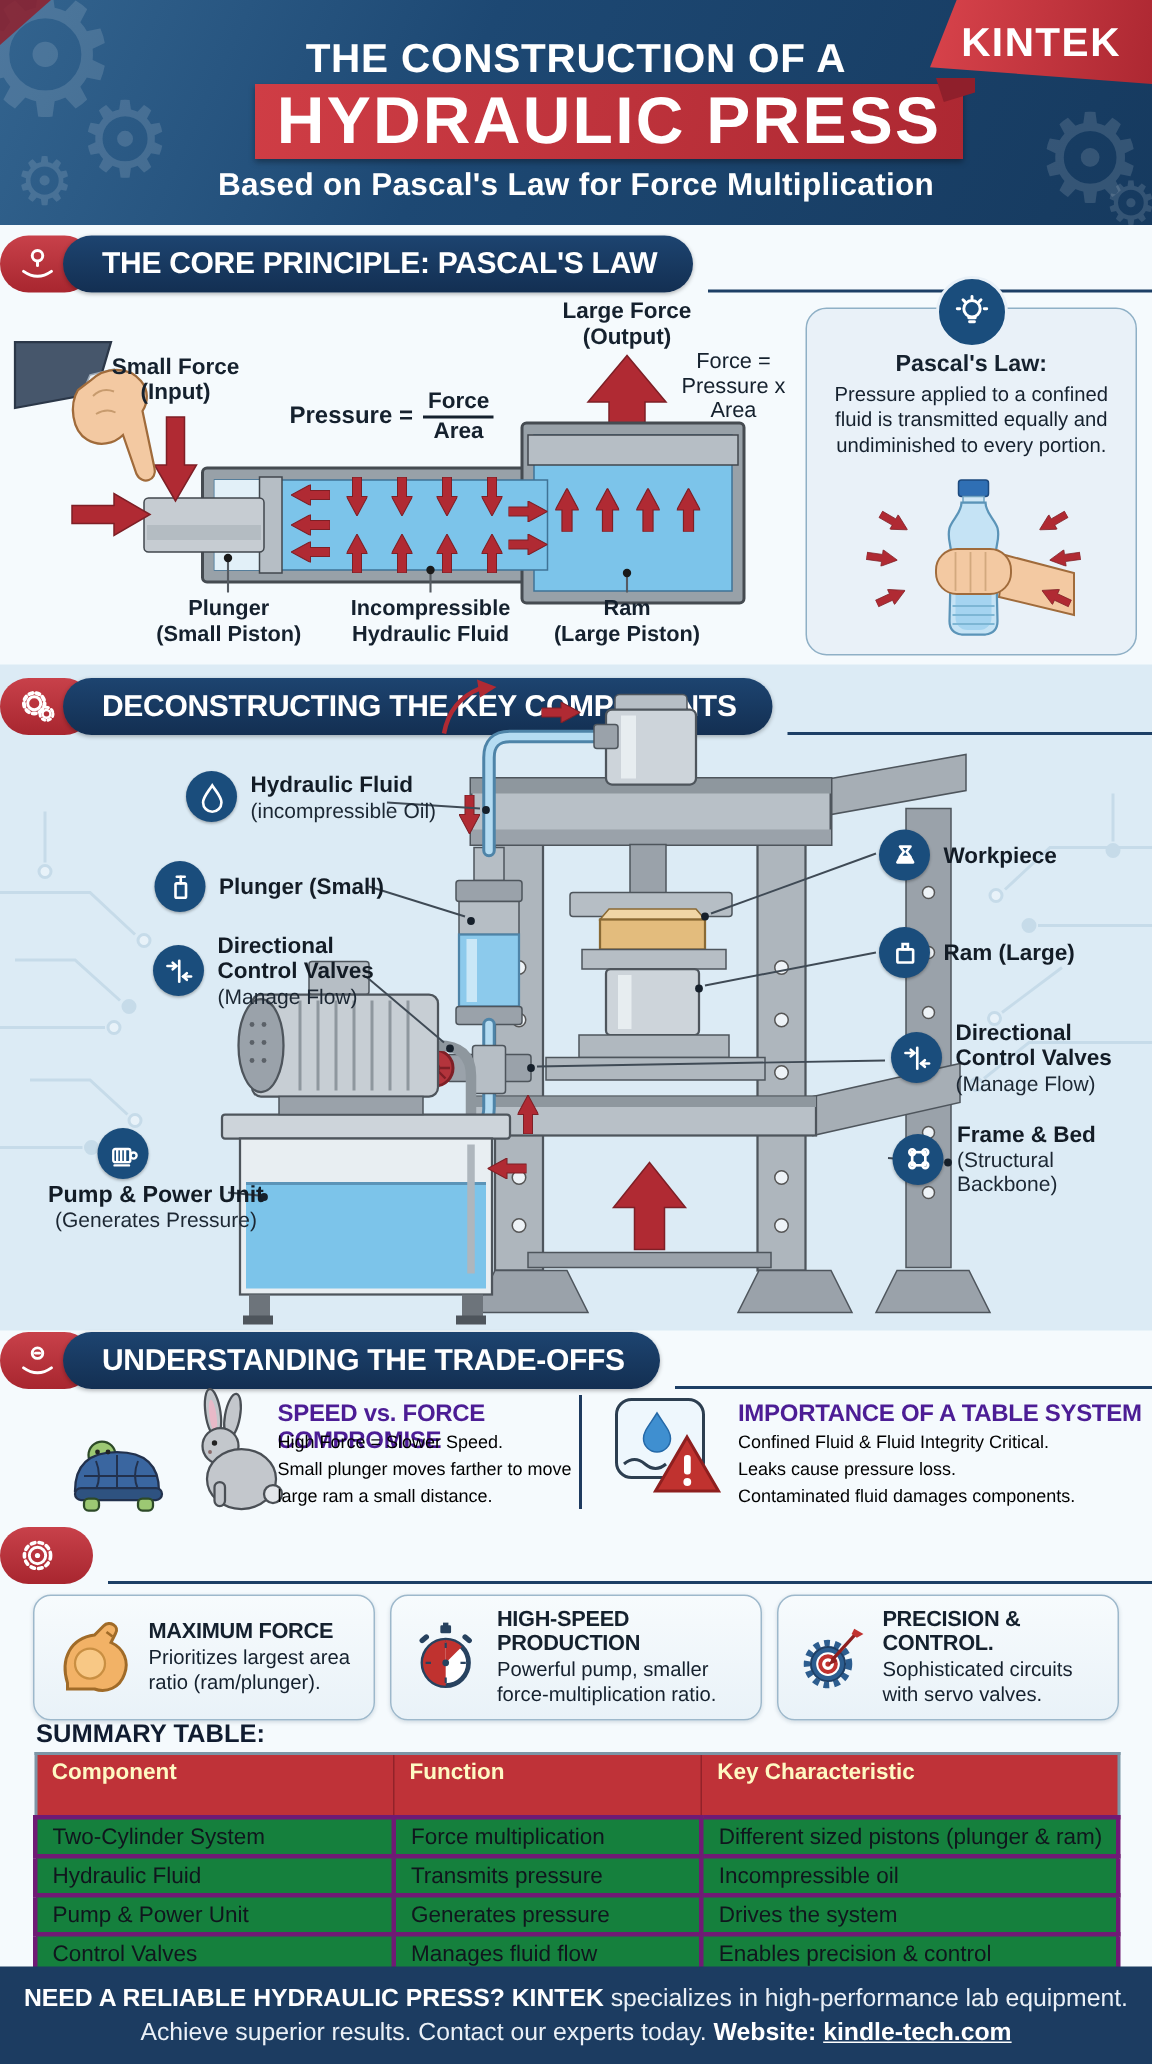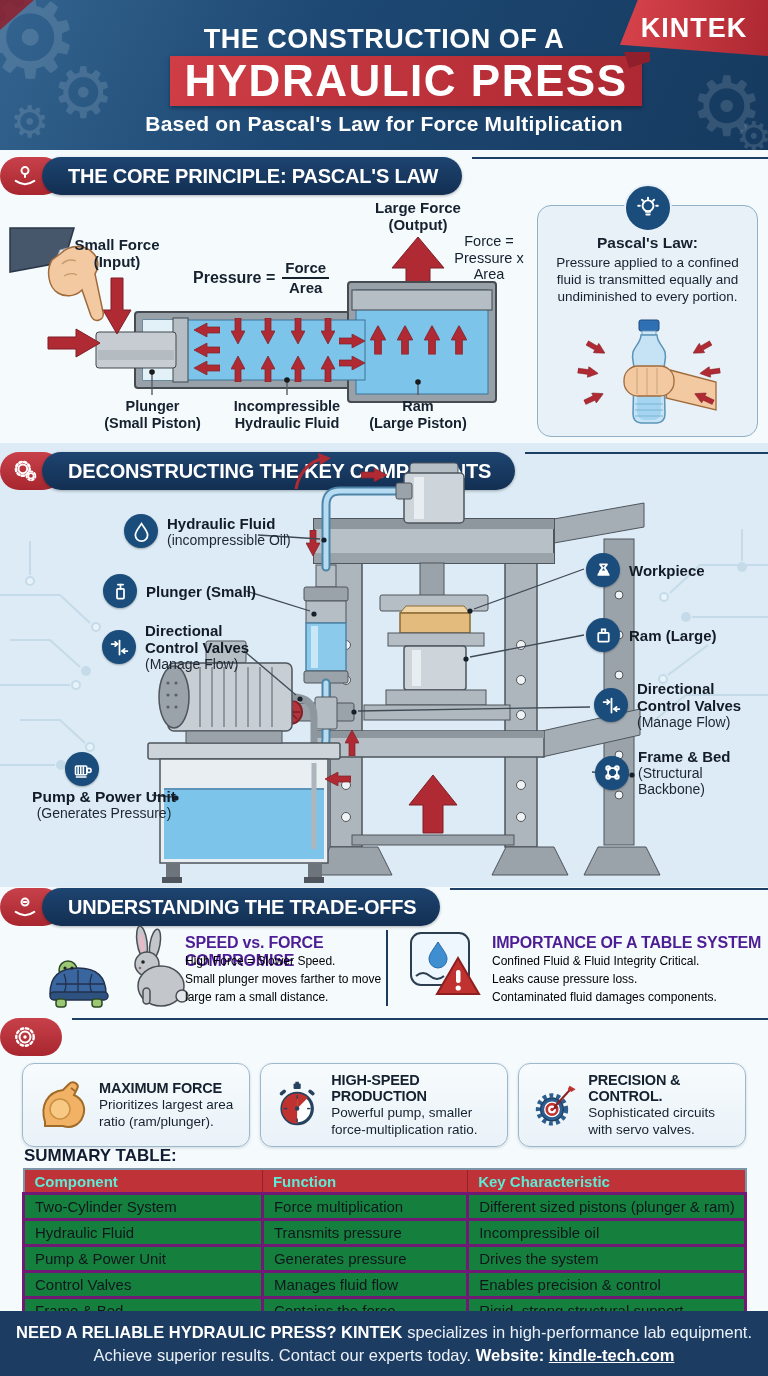--- a/index.html
+++ b/index.html
@@ -24,21 +24,21 @@
        font-size:21px;font-weight:bold;letter-spacing:.2px;}
   .brand{position:absolute;top:0;right:0;width:148px;height:56px;
        background:linear-gradient(100deg,#d8434b,#ad2832);
        clip-path:polygon(12% 0,100% 0,100% 100%,0 80%);
        display:flex;align-items:center;justify-content:center;color:#fff;font-weight:bold;
        font-size:27px;letter-spacing:1px;}
   .brand-tab{position:absolute;top:52px;right:118px;width:26px;height:16px;background:#8f1f2b;
        clip-path:polygon(0 0,100% 0,100% 60%,20% 100%);}
 
   
-  .shdr{position:absolute;left:0;width:768px;height:38px;display:flex;align-items:flex-start;}
+  .shdr{position:absolute;left:0;width:768px;height:38px;display:flex;align-items:flex-end;}
   .shdr .cap{width:62px;height:38px;border-radius:19px;flex:none;
        background:linear-gradient(180deg,#c8414a,#a8262f);display:flex;align-items:center;
        padding-left:13px;box-sizing:border-box;}
   .shdr .pill{margin-left:-20px;height:38px;border-radius:19px;
        background:linear-gradient(180deg,#1d4470,#132f52);color:#fff;display:flex;align-items:center;
        padding:0 24px 0 26px;font-size:20px;font-weight:bold;letter-spacing:-.2px;white-space:nowrap;
        box-shadow:0 1px 3px rgba(0,0,0,.3);}
   .shdr .rule{flex:1;height:2px;background:#1d3f66;margin-left:10px;}
 
   
@@ -67,22 +67,22 @@
   .card{position:absolute;top:1063px;height:84px;border:1.5px solid #9db8cb;border-radius:12px;
        background:linear-gradient(180deg,#f7fbfd,#e9f2f8);display:flex;align-items:center;
        padding:0 8px 0 12px;gap:10px;box-sizing:border-box;box-shadow:0 1px 3px rgba(30,60,90,.18);}
   .card .tt{font-size:14.5px;font-weight:bold;letter-spacing:-.2px;}
   .card .bb{font-size:13.5px;line-height:17px;}
 
   
   .sum-title{position:absolute;left:24px;top:1146px;font-size:17px;font-weight:bold;color:#101c30;}
   table.sum{position:absolute;left:22px;top:1168px;border-collapse:collapse;width:725px;
        border:2px solid #7d95a6;}
-  table.sum th{background:#bf3238;color:#5eead4;text-align:left;font-weight:bold;font-size:15px;
-       height:21px;padding:1px 0 0 10px;border:1px solid #922229;}
+  table.sum th{background:#bf3238;color:#fef9c3;text-align:left;font-weight:bold;font-size:15px;
+       height:21px;padding:1px 0 18px 10px;border:1px solid #922229;}
   table.sum td{font-size:15px;height:21px;padding:1px 0 1px 10px;border:3px solid #701a75;
        background:#15803d;color:#10161d;}
 
   
   .foot{position:absolute;left:0;top:1311px;width:768px;height:65px;background:#1c3c61;color:#fff;
        display:flex;flex-direction:column;align-items:center;justify-content:center;gap:4px;
        font-size:16.5px;}
   .foot .b{font-weight:bold;}
   .foot .r{font-weight:normal;color:#eaf0f7;}
   .foot a{color:#fff;text-decoration:underline;font-weight:bold;}

